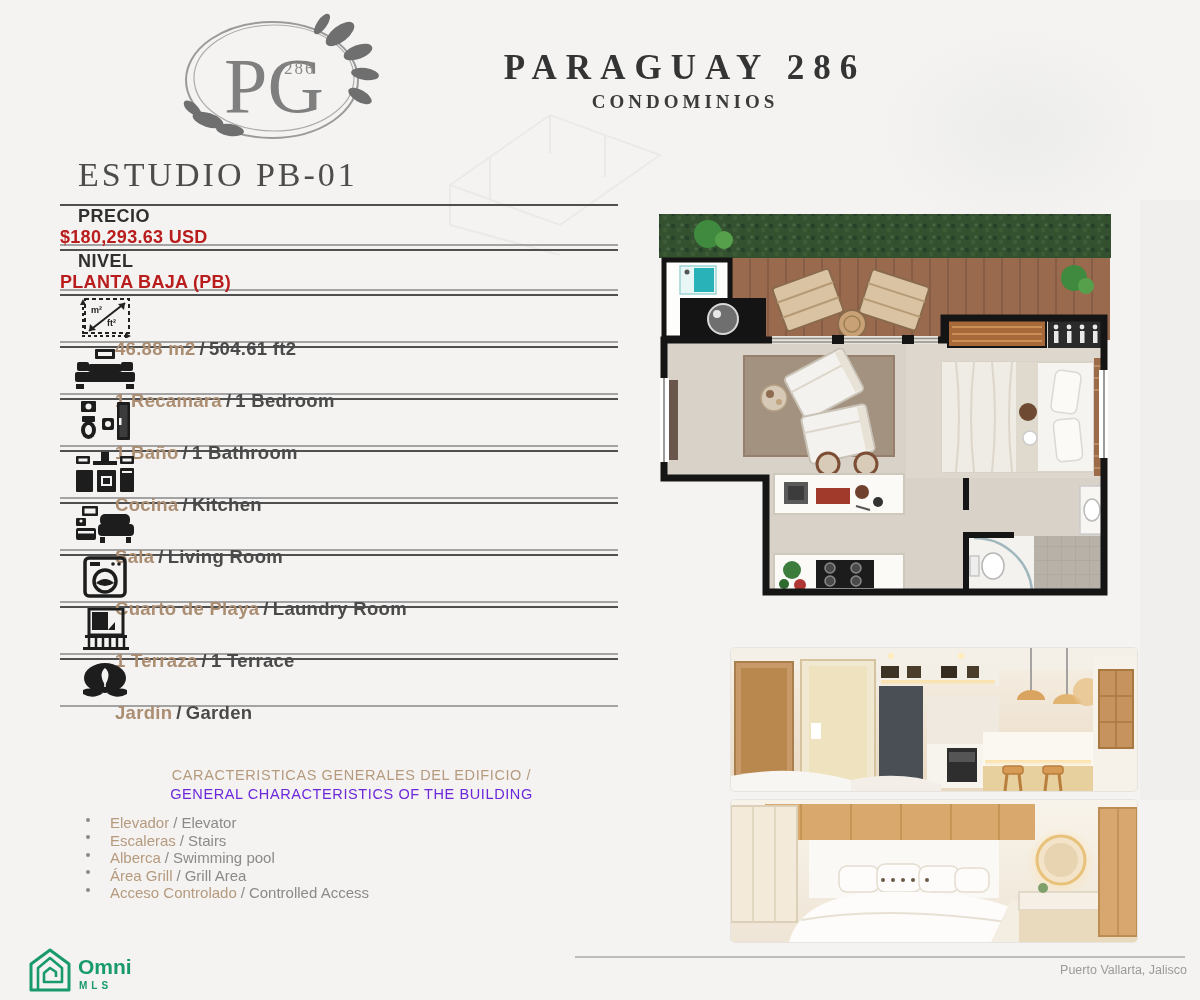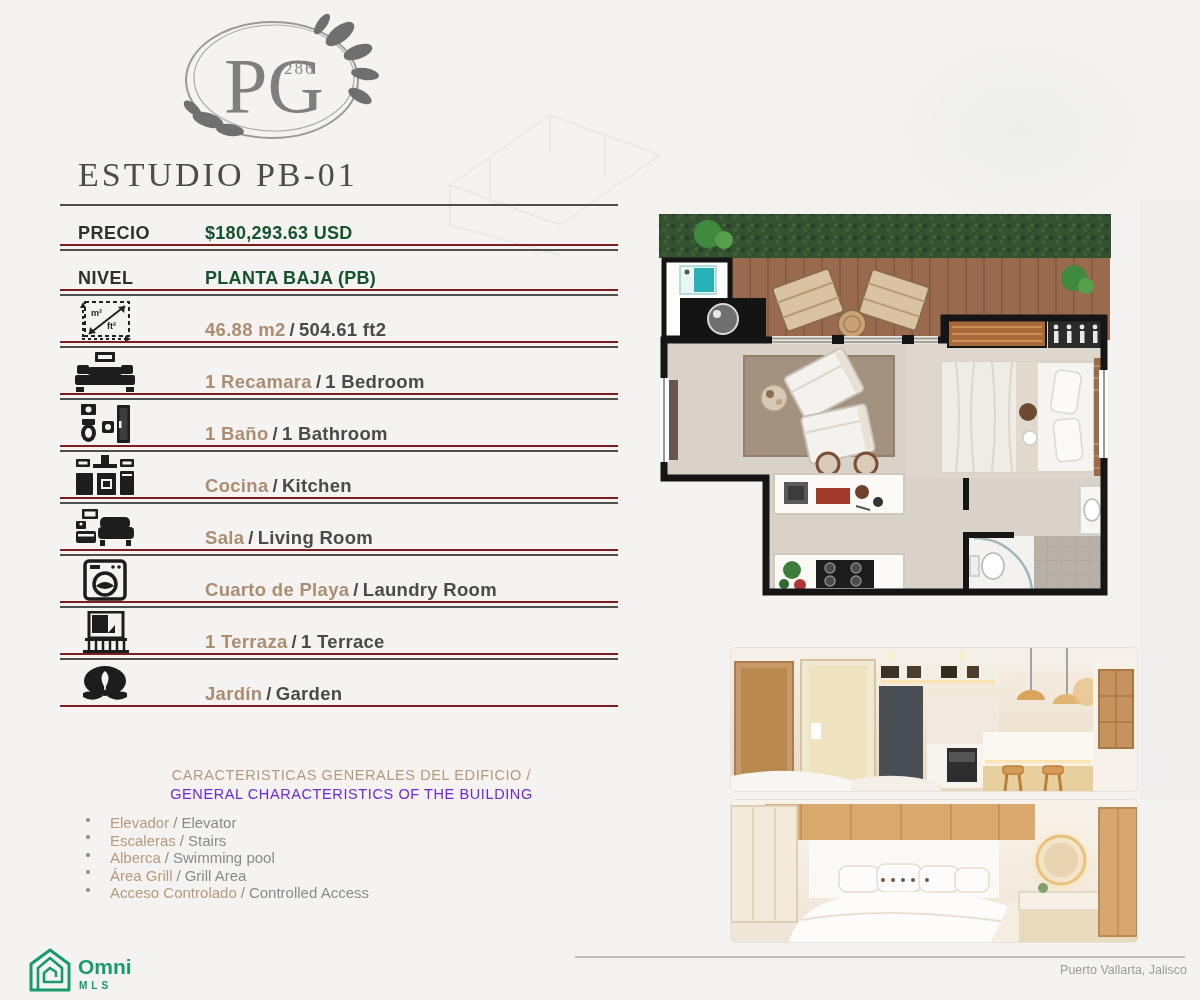--- a/index.html
+++ b/index.html
@@ -21,26 +21,26 @@
   #main-title{font-family:"Liberation Serif",serif;font-weight:700;font-size:35px;
     letter-spacing:9px;color:#343434;}
   #main-subtitle{font-family:"Liberation Serif",serif;font-weight:700;font-size:19px;
     letter-spacing:4px;color:#3b3b3b;margin-top:3px;}
 
   #unit-heading{position:absolute;left:78px;top:156px;
     font-family:"Liberation Serif",serif;font-size:34px;letter-spacing:3px;color:#4c4c4c;}
 
   
   #spec-table{position:absolute;left:60px;top:204px;width:558px;border-top:2px solid #4f4f4f;}
-  .spec-row{display:flex;align-items:flex-end;border-bottom:2px solid #7f1d1d;}
+  .spec-row{display:flex;align-items:flex-start;border-bottom:2px solid #a3a3a3;flex-direction:column;}
   .spec-row + .spec-row{border-top:2px solid #4f4f4f;margin-top:3px;}
   .spec-row.kv{height:38px;}
   .spec-row.iconrow{height:45px;}
   .spec-label{width:127px;padding-left:18px;font-weight:700;font-size:18px;color:#2f2f2f;letter-spacing:.5px;}
-  .spec-value{font-weight:700;font-size:18px;color:#14532d;letter-spacing:.3px;}
+  .spec-value{font-weight:700;font-size:18px;color:#b91c1c;letter-spacing:.3px;}
   .icon-cell{width:90px;display:flex;justify-content:center;align-items:center;flex:none;}
   .spec-text{margin-left:55px;font-size:18.5px;font-weight:700;letter-spacing:.3px;}
   .es{color:#ab8d72;}
   .sep{color:#4a4a4a;padding:0 4px;}
   .en{color:#4a4a4a;}
   .glyph{display:block;}
 
   
   #characteristics{position:absolute;left:64px;top:766px;width:575px;}
   #char-heading{text-align:center;font-size:14.5px;letter-spacing:.6px;line-height:19px;}
@@ -94,20 +94,24 @@
       <ellipse cx="186" cy="44" rx="15" ry="7" transform="rotate(-20 186 44)"></ellipse>
       <ellipse cx="193" cy="66" rx="14" ry="6" transform="rotate(8 193 66)"></ellipse>
       <ellipse cx="188" cy="88" rx="13" ry="6" transform="rotate(30 188 88)"></ellipse>
       <ellipse cx="150" cy="16" rx="12" ry="5" transform="rotate(-55 150 16)"></ellipse>
       <ellipse cx="36" cy="112" rx="16" ry="7" transform="rotate(18 36 112)"></ellipse>
       <ellipse cx="58" cy="122" rx="14" ry="6" transform="rotate(8 58 122)"></ellipse>
       <ellipse cx="20" cy="100" rx="10" ry="5" transform="rotate(40 20 100)"></ellipse>
     </g>
   </svg>
 
+  <div id="title-block">
+    <div id="main-title">PARAGUAY 286</div>
+    <div id="main-subtitle">CONDOMINIOS</div>
+  </div>
 
   <div id="unit-heading">ESTUDIO PB-01</div>
 
   <div id="spec-table">
 
     <div class="spec-row kv">
       <div class="spec-label">PRECIO</div>
       <div class="spec-value">$180,293.63 USD</div>
     </div>
 

